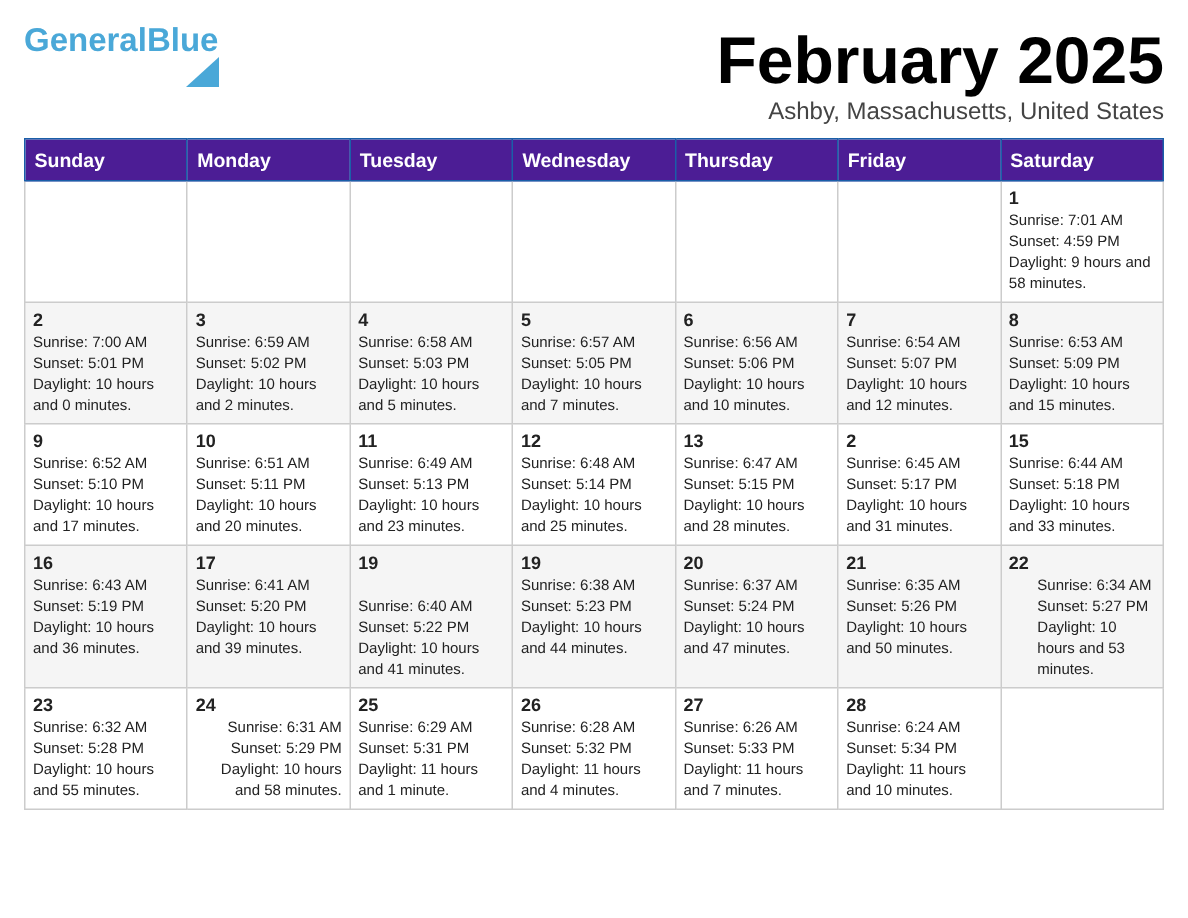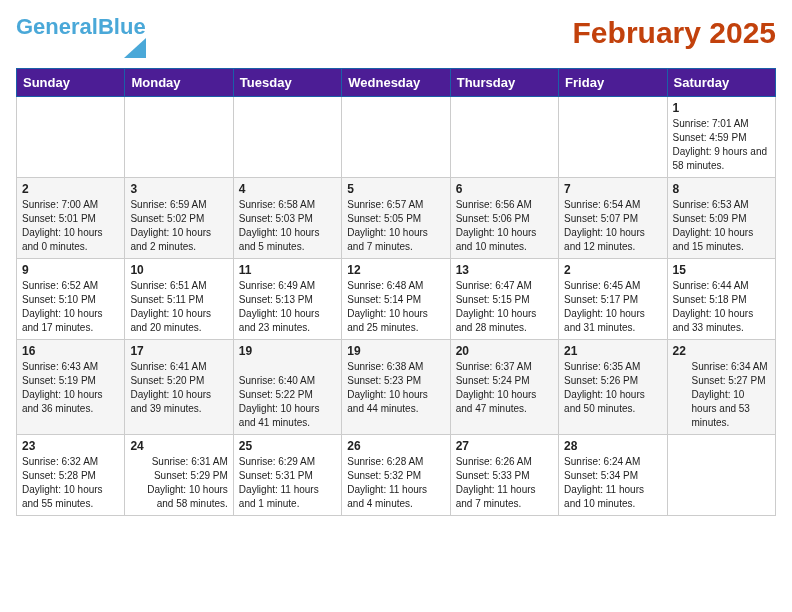--- a/index.html
+++ b/index.html
@@ -27,23 +27,23 @@
       color: #1a5fa8;
       line-height: 1;
     }
     .logo-text span {
       color: #4aa8d8;
     }
     .title-block {
       text-align: right;
     }
     .title-block h1 {
-      font-size: 30px;
+      font-size: 44px;
       font-weight: bold;
-      color: #c2410c;
+      color: #000000;
     }
     .title-block h2 {
       font-size: 16px;
       font-weight: normal;
       color: #444;
     }
     .calendar {
       width: 100%;
       border-collapse: collapse;
       border: 1px solid #ccc;
@@ -94,20 +94,21 @@
       <span class="logo-text">
         <span>General</span><span style="color:#4aa8d8">Blue</span>
       </span>
       <svg width="22" height="20" viewBox="0 0 22 20" style="margin-left:2px; margin-bottom:2px;">
         <polygon points="0,20 22,20 22,0" fill="#4aa8d8"></polygon>
       </svg>
     </div>
   </div>
   <div class="title-block">
     <h1>February 2025</h1>
+    <h2>Ashby, Massachusetts, United States</h2>
   </div>
 </div>
 
 <table class="calendar">
   <thead>
     <tr>
     <th>Sunday</th>
         <th>Monday</th>
         <th>Tuesday</th>
         <th>Wednesday</th>

